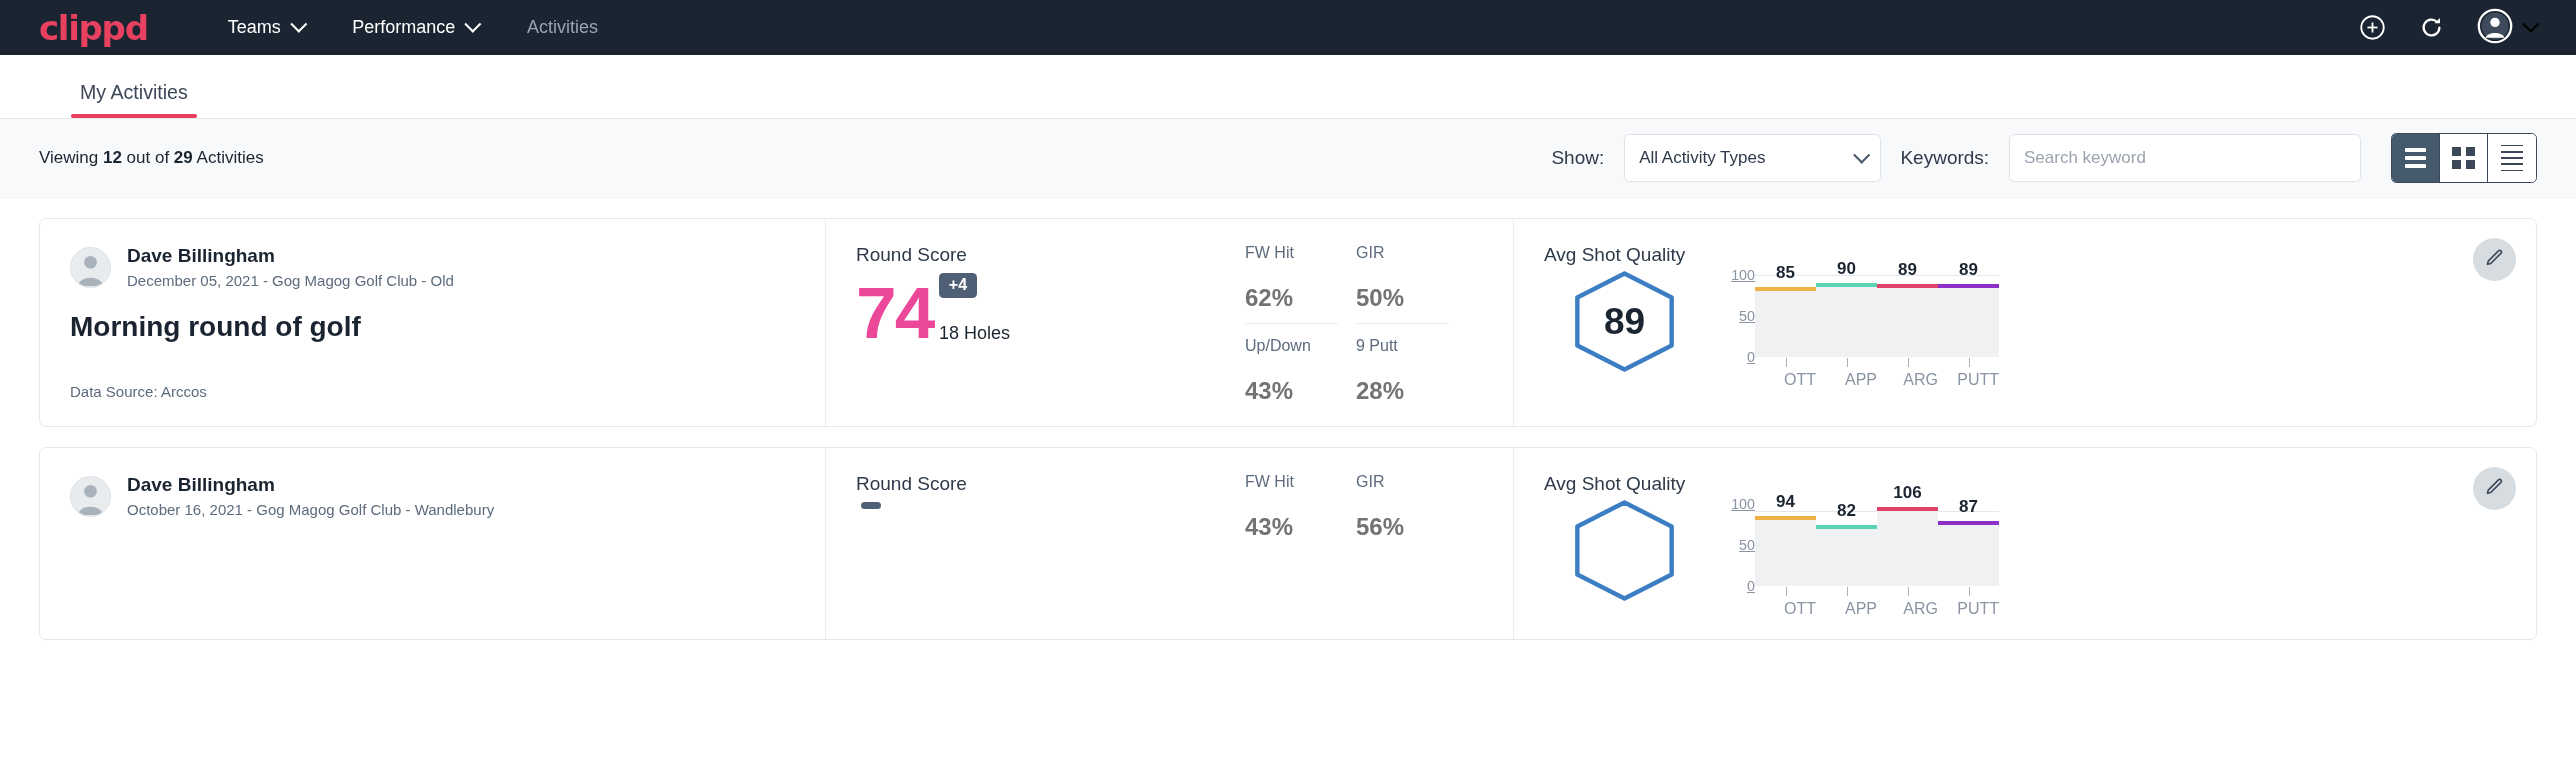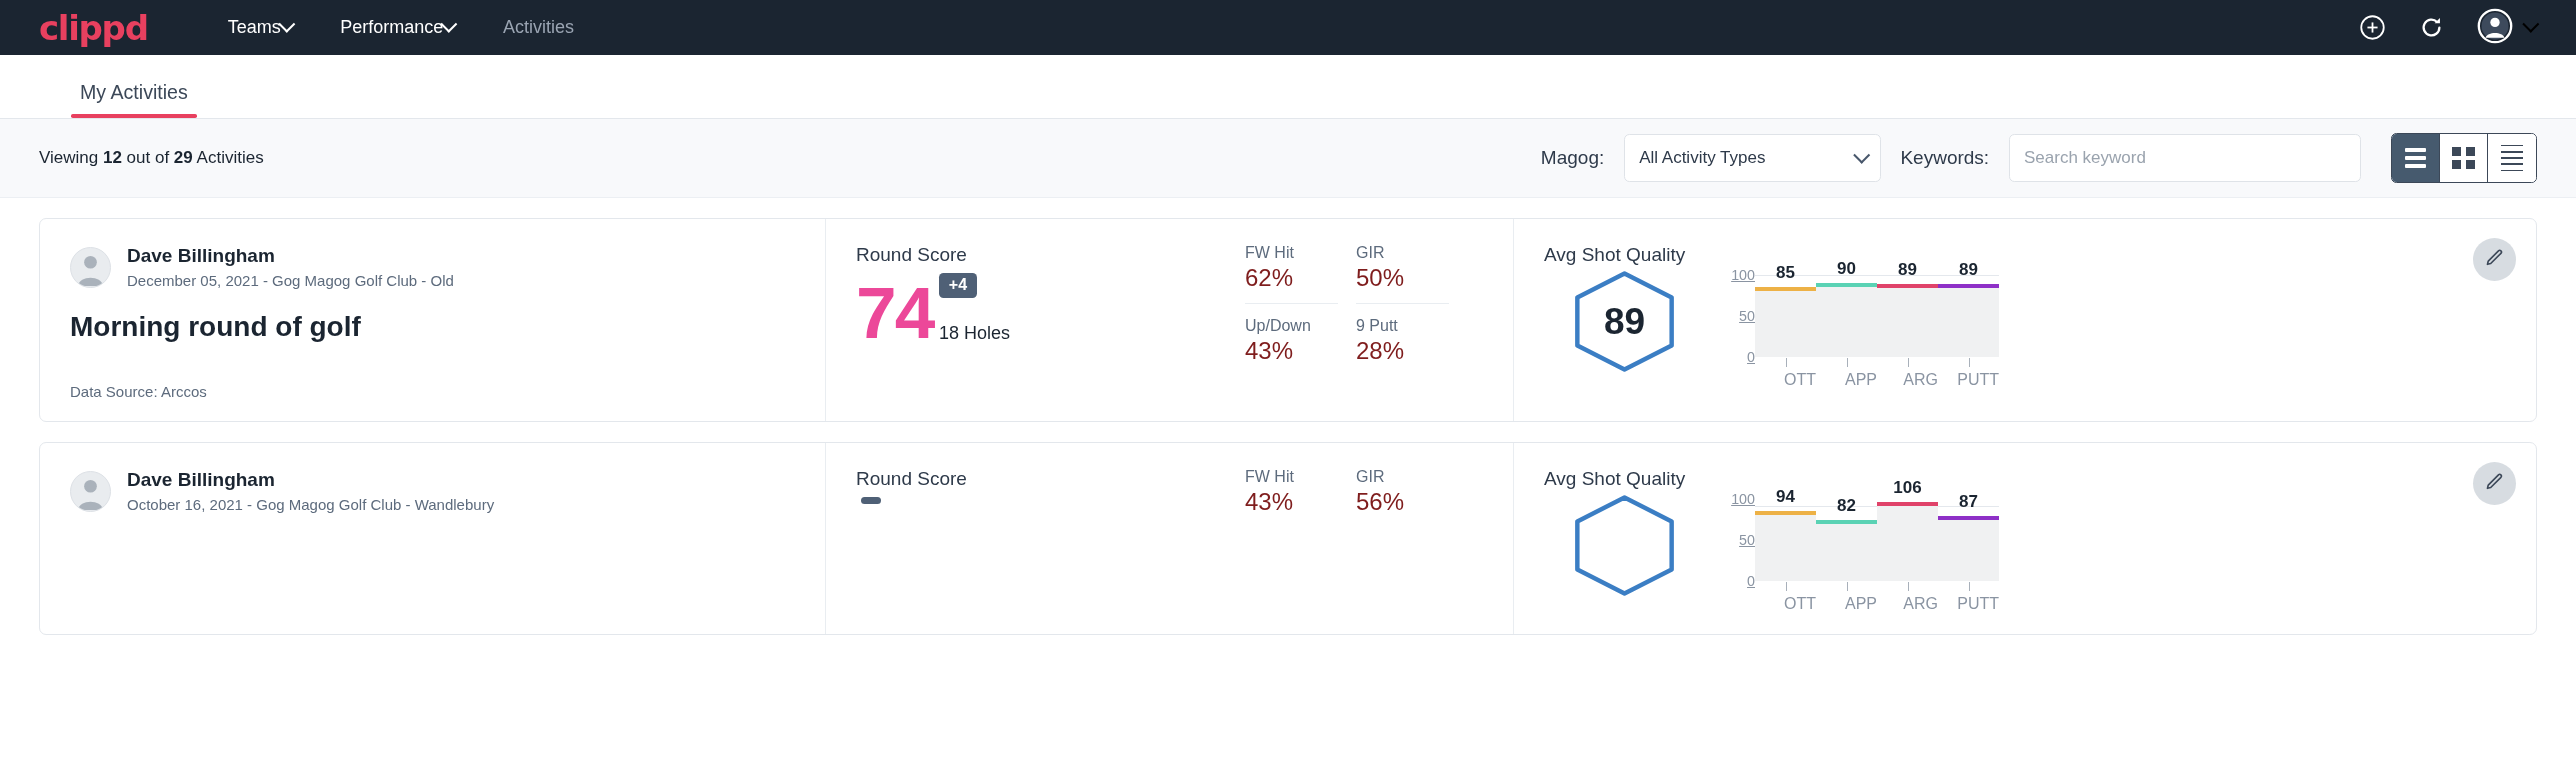--- a/index.html
+++ b/index.html
@@ -21,21 +21,21 @@
   .logo {
     font-size: 34px;
     font-weight: 700;
     color: #e8405f;
     letter-spacing: -1.3px;
     margin-right: 80px;
     font-family: "DejaVu Sans", sans-serif;
   }
   .nav-links { display: flex; align-items: center; gap: 48px; }
   .nav-item {
-    display: flex; align-items: center; gap: 0;
+    display: flex; align-items: center; gap: 12px;
     color: #ffffff; font-size: 18px; cursor: pointer;
   }
   .nav-item.muted { color: #9aa4b2; }
   .chev {
     width: 11.6px; height: 11.6px; display:inline-block;
     border-right: 2.1px solid currentColor;
     border-bottom: 2.1px solid currentColor;
     transform: rotate(45deg) translate(-2.7px,-2.7px);
   }
   .nav-right {
@@ -144,21 +144,21 @@
   .score-side { display:flex; flex-direction:column; justify-content:space-between; height: 73px; margin-left: 5.4px; padding-bottom: 1.8px; }
   .badge {
     background:#4f6076; color:#fff; font-size:16px; font-weight:700;
     padding: 3.6px 9.8px; border-radius: 4.5px; align-self:flex-start;
   }
   .holes { font-size: 18px; color:#1b2531; }
 
   .col-stats { width: 268px; padding: 25px 0 21.4px 0; display:flex; }
   .stat-col { width: 93px; margin-right: 18px; }
   .stat-lbl { font-size: 16px; color:#5d6b7d; }
-  .stat-val { font-size: 24px; font-weight: 400; color:#7f1d1d; margin-top: 2px; }
+  .stat-val { font-size: 24px; font-weight: 700; color:#737373; margin-top: 22px; }
   .stat-div { height:0.9px; background:#e9edf1; margin: 11.6px 0 12.5px 0; }
 
   .col-asq {
     flex: 1; padding: 25px 71px 21.4px 30px;
     border-left: 0.9px solid #e9edf1;
     display:flex; flex-direction:column;
   }
   .asq-body { display:flex; align-items:flex-start; gap: 36px; margin-top: 3.6px; }
   .hexwrap { width: 111px; height: 105px; position:relative; flex:none; margin-left: 25px; }
   .hexnum {
@@ -246,21 +246,21 @@
   <div class="tab active">
     <span>My Activities</span>
   </div>
 </div>
 
 <div class="filterbar">
   <div class="viewing">
     <span>Viewing </span><b>12</b><span> out of </span><b>29</b><span> Activities</span>
   </div>
   <div class="filter-right">
-    <span class="lbl">Magog:</span>
+    <span class="lbl">Show:</span>
     <div class="select">
       <span>All Activity Types</span>
       <span class="sp"><span class="chev2"></span></span>
     </div>
     <span class="lbl">Keywords:</span>
     <input class="search" placeholder="Search keyword" style="">
     <div class="viewtoggle">
       <div class="vt active">
         <span class="bar-l"></span>
           <span class="bar-l"></span>

